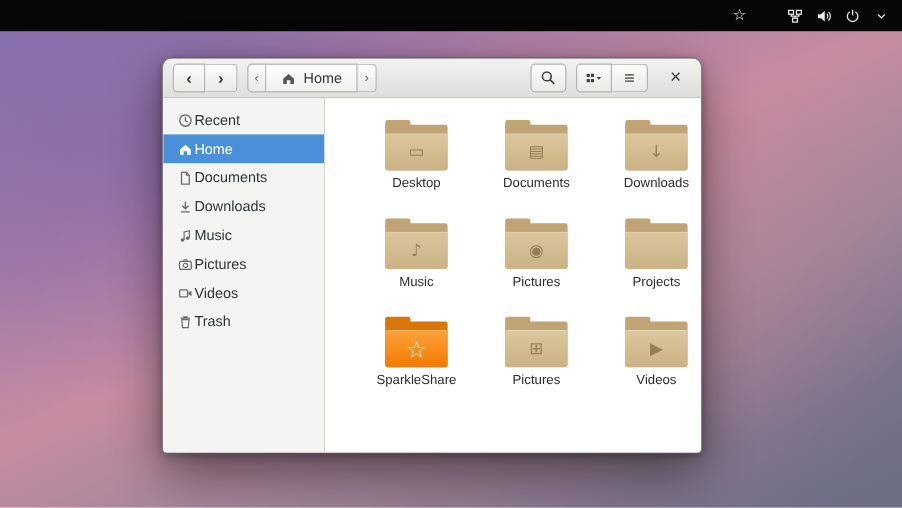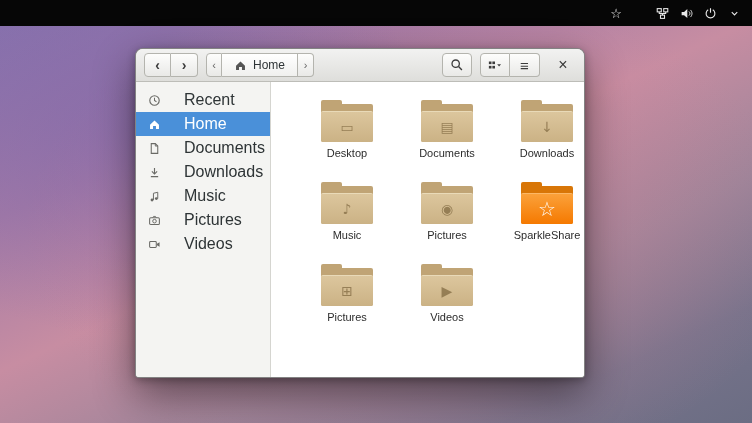--- a/index.html
+++ b/index.html
@@ -68,22 +68,22 @@
     font-size:16px; color:#3a3a3a; margin-left:2px;
   }
 
   
   .winbody { flex:1; display:flex; min-height:0; }
   .sidebar {
     width:135px; flex:0 0 135px; background:#f4f4f2;
     border-right:1px solid #d5d5d0; padding-top:6px;
   }
   .srow {
-    height:24px; display:flex; align-items:center; gap:22px;
-    padding-left:11px; font-size:16px; color:#2e3436;
+    height:24px; display:flex; align-items:center; gap:0;
+    padding-left:11px; font-size:12px; color:#2e3436;
   }
   .srow .sicon { width:15px; height:15px; color:#6a6a66; display:flex; align-items:center; justify-content:center; }
   .srow .sicon svg { display:block; }
   .srow.active { background:#4a90d9; color:#fff; }
   .srow.active .sicon { color:#fff; }
 
   .content { flex:1; background:#fff; padding:14px 0 0 26px; }
   .grid {
     display:grid; grid-template-columns:repeat(3,100px); grid-auto-rows:82px;
   }
@@ -267,20 +267,29 @@
       <div class="srow">
         <span class="sicon">
           <svg width="13" height="13" viewBox="0 0 16 16">
               <rect x="2" y="4.4" width="8.2" height="7.2" rx="1" stroke="currentColor" stroke-width="1.3" fill="none"></rect>
               <path d="M11 7.2l3.2-2v5.6L11 8.8z" fill="currentColor"></path>
             </svg>
         </span>
         <span>Videos</span>
       </div>
 
+      <div class="srow">
+        <span class="sicon">
+          <svg width="13" height="13" viewBox="0 0 16 16">
+              <path d="M4.3 5.4h7.4l-.7 8.1H5z" stroke="currentColor" stroke-width="1.2" fill="none"></path>
+              <path d="M3.2 3.9h9.6M6.3 3.9V2.6h3.4v1.3" stroke="currentColor" stroke-width="1.2" fill="none"></path>
+            </svg>
+        </span>
+        <span>Trash</span>
+      </div>
     </div>
 
     <div class="content">
       <div class="grid">
 
         <div class="tile">
           <div class="folder">
             <div class="tab"></div>
               <div class="back"></div>
             <div class="front">
@@ -327,20 +336,30 @@
           <div class="folder">
             <div class="tab"></div>
               <div class="back"></div>
             <div class="front">
                 <span class="emblem">◉</span>
               </div>
           </div>
           <div class="label">Pictures</div>
         </div>
 
+        <div class="tile">
+          <div class="folder">
+            <div class="tab"></div>
+              <div class="back"></div>
+            <div class="front">
+                <span class="emblem"></span>
+              </div>
+          </div>
+          <div class="label">Projects</div>
+        </div>
 
         <div class="tile orange">
           <div class="folder">
             <div class="tab"></div>
               <div class="back"></div>
             <div class="front">
                 <span class="emblem">☆</span>
               </div>
           </div>
           <div class="label">SparkleShare</div>

